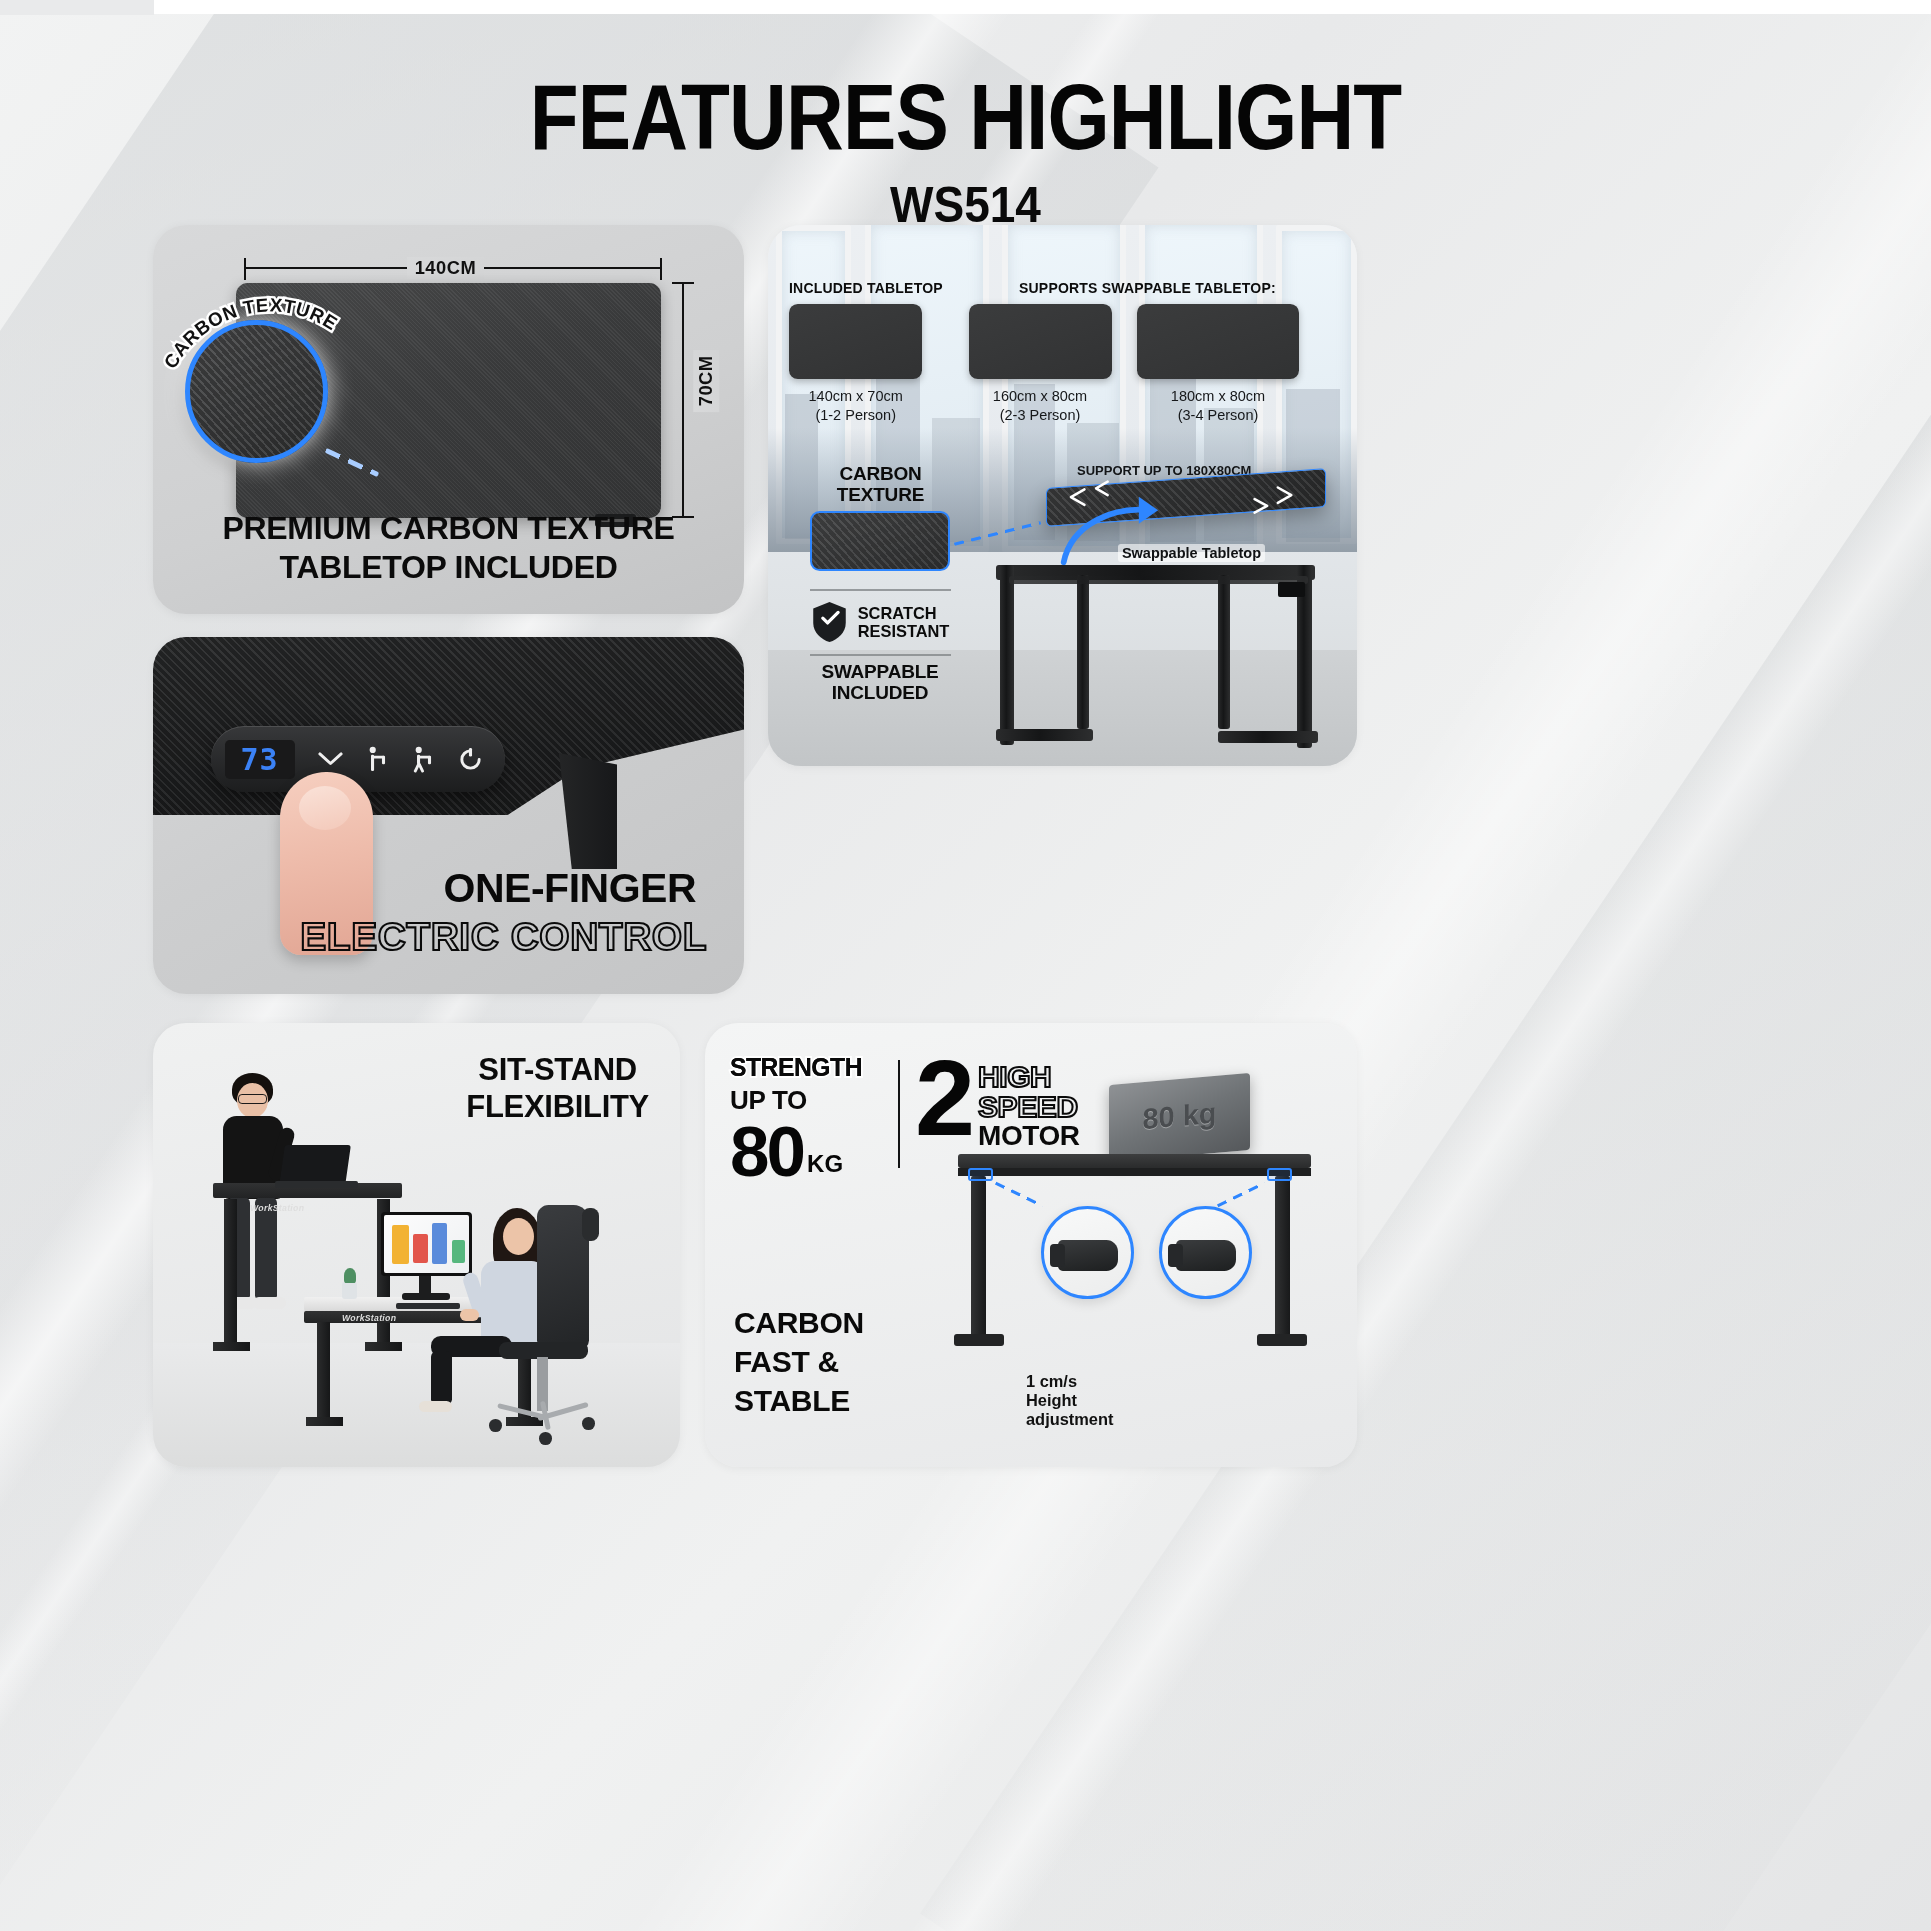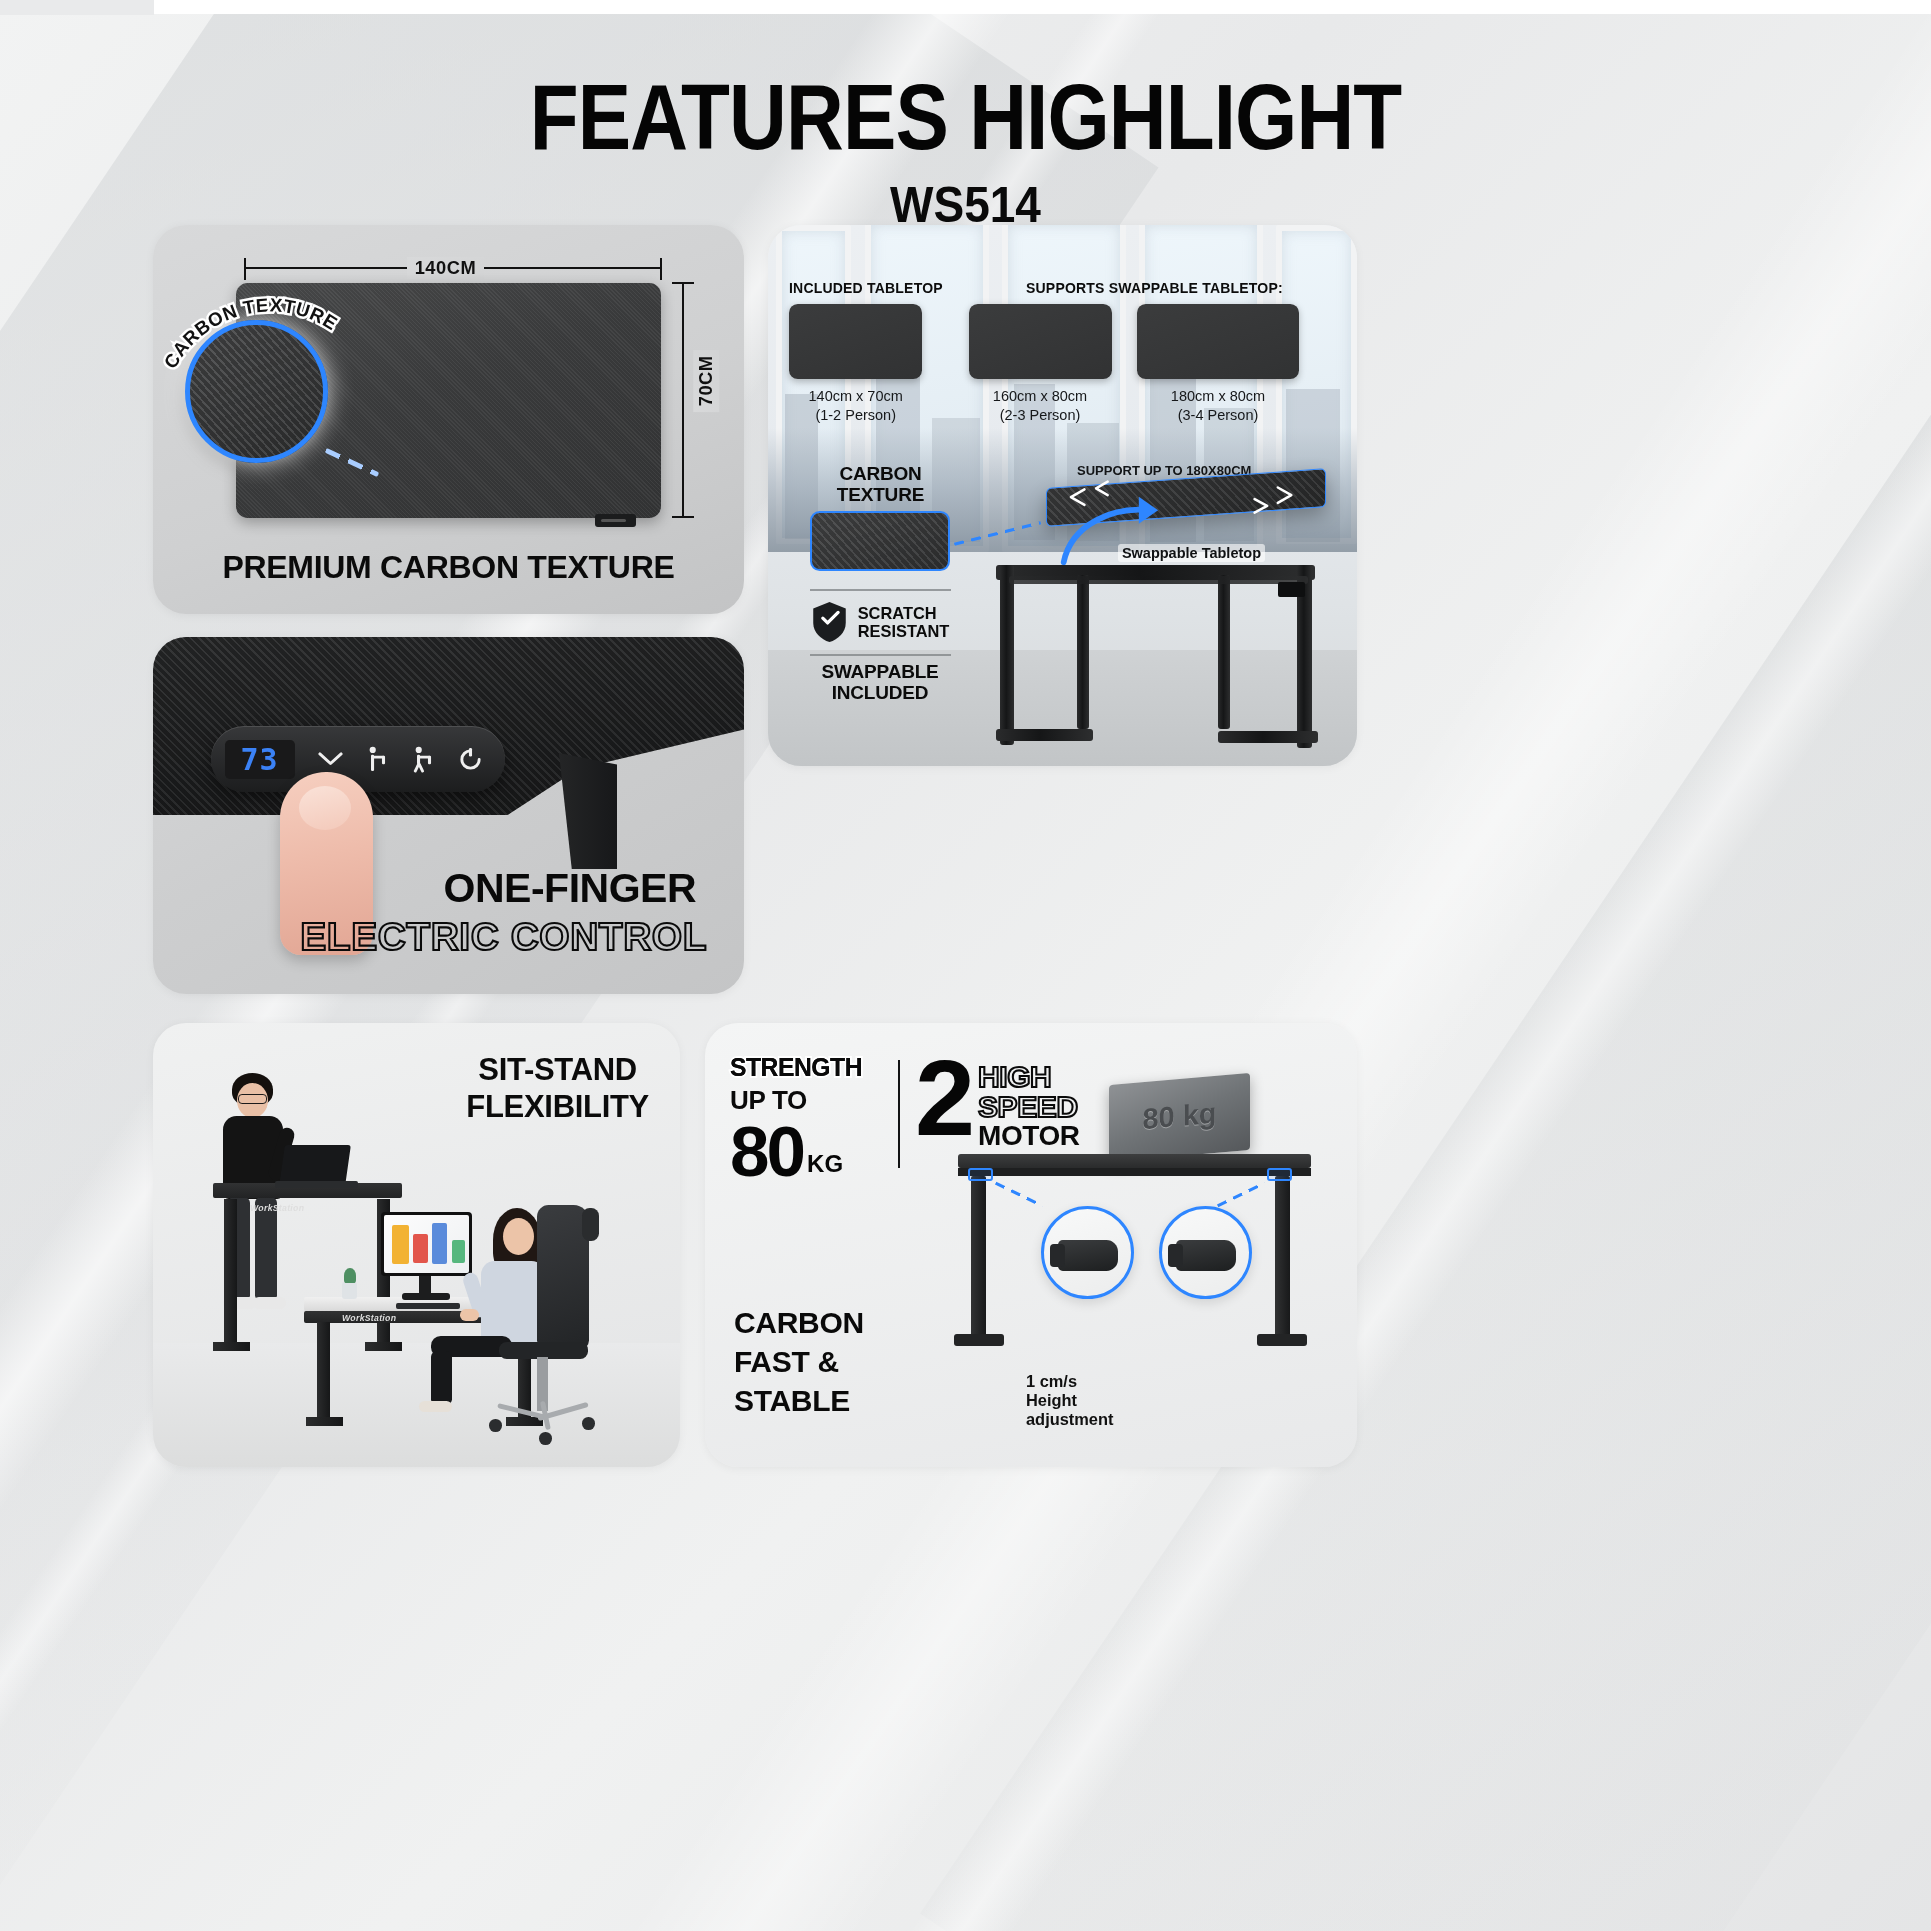--- a/index.html
+++ b/index.html
@@ -261,20 +261,21 @@
 
     <svg class="arc-text" viewBox="0 0 230 120">
       <defs>
           <path id="arcp" d="M 8,92 A 112,112 0 0 1 196,62" fill="none"></path>
         </defs>
       <text><textPath href="#arcp" startOffset="4%" id="arc-label-text">CARBON TEXTURE</textPath></text>
     </svg>
 
     <div class="card1cap">
       <div>PREMIUM CARBON TEXTURE</div>
+      <div>TABLETOP INCLUDED</div>
     </div>
   </div>
 
   <div class="card" id="card2">
     <div class="win-bg"></div>
 
     <div class="win" style="left:7.7px;  top:0px;  width:75px;  height:319px;"></div>
     <div class="win" style="left:97px;top:-5.8px; width:124px; height:333px;"></div>
     <div class="win" style="left:234px;top:-5.8px; width:124px; height:333px;"></div>
     <div class="win" style="left:371px;top:-5.8px; width:124px; height:333px;"></div>
@@ -285,21 +286,21 @@
     <div class="cbar" style="left:164px; top:193px; width:48px; height:124px; opacity:.42;"></div>
     <div class="cbar" style="left:246px; top:159px; width:41px; height:156px; opacity:.5;"></div>
     <div class="cbar" style="left:299px; top:198px; width:52px; height:118px; opacity:.45;"></div>
     <div class="cbar" style="left:382px; top:135px; width:46px; height:182px; opacity:.55;"></div>
     <div class="cbar" style="left:436px; top:183px; width:50px; height:133px; opacity:.45;"></div>
     <div class="cbar" style="left:518px; top:164px; width:54px; height:153px; opacity:.5;"></div>
     <div class="city" style="left:0; top:203px; width:100%; height:124px;"></div>
     <div class="floor2"></div>
 
     <div class="lbl-sm" style="left:21px; top:55px;">INCLUDED TABLETOP</div>
-    <div class="lbl-sm" style="left:258px; top:55px;">SUPPORTS SWAPPABLE TABLETOP:</div>
+    <div class="lbl-sm" style="left:251px; top:55px;">SUPPORTS SWAPPABLE TABLETOP:</div>
 
     <div class="tt-opt" style="left:21px;  top:79px; width:133px; height:75px;"></div>
     <div class="tt-opt" style="left:201px; top:79px; width:143px; height:75px;"></div>
     <div class="tt-opt" style="left:369px; top:79px; width:162px; height:75px;"></div>
 
     <div class="tt-cap" style="left:7.7px;  top:162px; width:160px;">
       <div>140cm x 70cm</div>
       <div>(1-2 Person)</div>
     </div>
     <div class="tt-cap" style="left:189px; top:162px; width:166px;">

